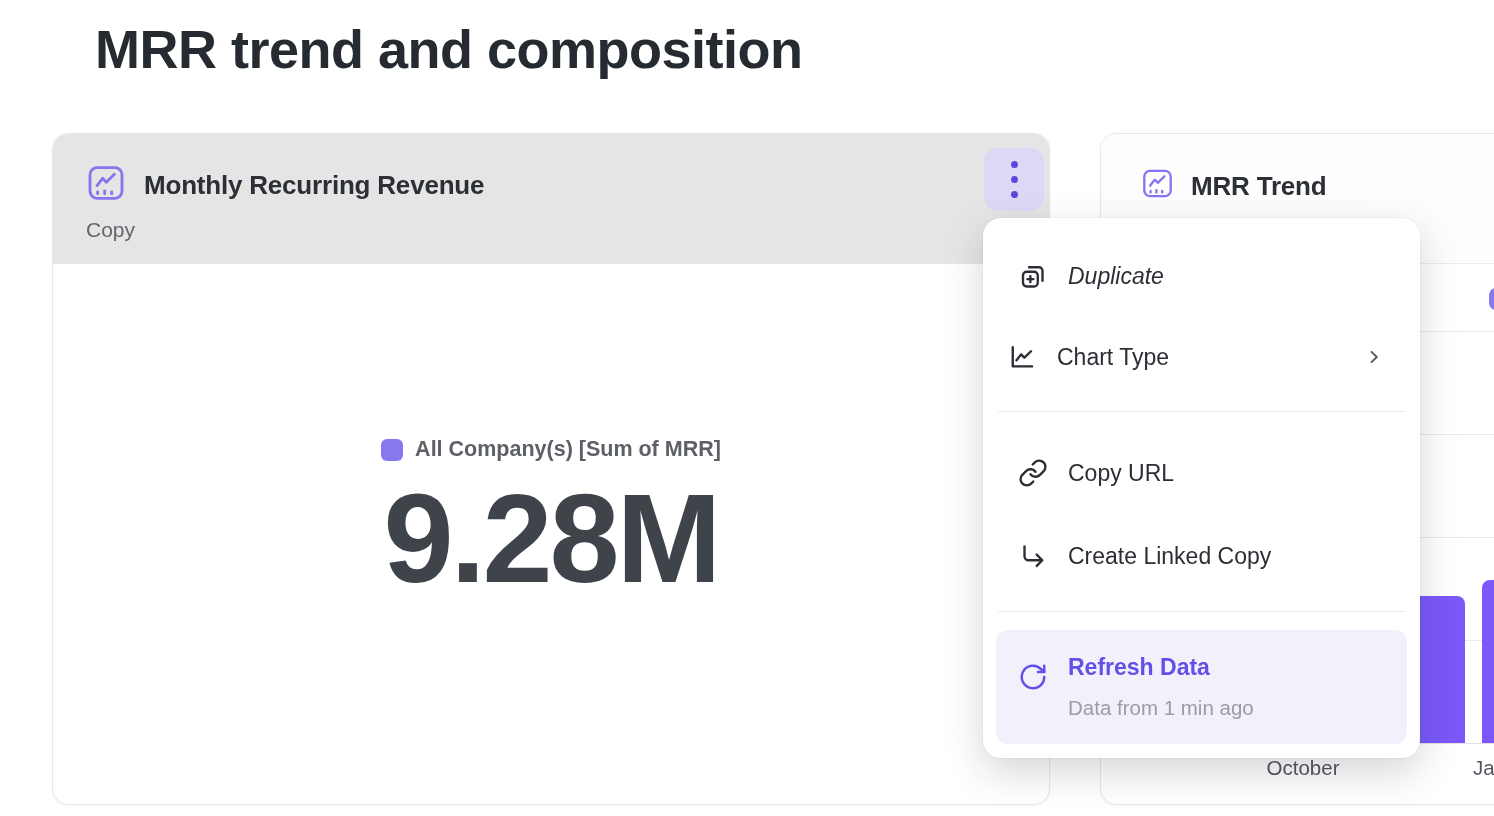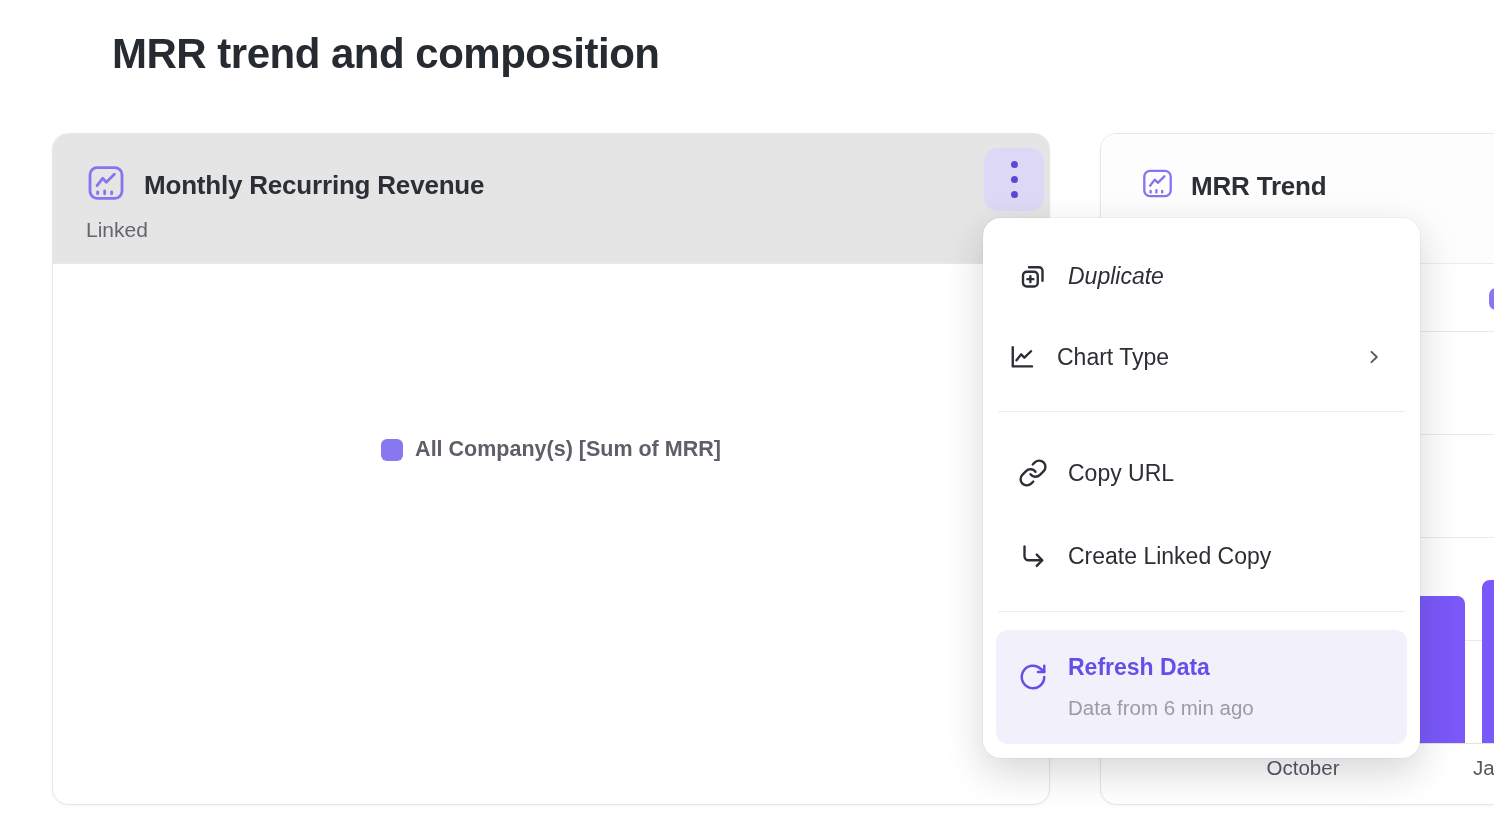--- a/index.html
+++ b/index.html
@@ -3,22 +3,22 @@
 <meta charset="utf-8">
 <style>
   html,body{margin:0;padding:0;}
   body{
     width:1494px;height:816px;overflow:hidden;position:relative;
     background:#ffffff;
     font-family:"Liberation Sans","DejaVu Sans",sans-serif;
     -webkit-font-smoothing:antialiased;
   }
   .page-title{
-    position:absolute;left:95px;top:30px;
-    font-size:42px;font-weight:700;color:#262a31;letter-spacing:-0.5px;margin-left:17px;
+    position:absolute;left:95px;top:18px;
+    font-size:54px;font-weight:700;color:#262a31;letter-spacing:-0.5px;
   }
   .card{
     position:absolute;background:#fff;
     border:1px solid #e7e7ea;border-radius:16px;
     box-shadow:0 1px 3px rgba(25,25,46,0.04);
   }
   
   .card-mrr{left:52px;top:133px;width:996px;height:670px;}
   .card-mrr .card-header{
     position:relative;height:129px;background:#e5e5e5;
@@ -137,32 +137,33 @@
 <div class="card card-mrr">
   <div class="card-header">
     <span class="widget-icon">
       <svg width="40" height="40" viewBox="0 0 24 24" fill="none" stroke="currentColor" stroke-width="1.7" stroke-linecap="round" stroke-linejoin="round">
         <rect x="2.4" y="2.8" width="19.2" height="18.4" rx="4.2"></rect>
         <path d="M6.6 13.6l3.4-4.4 2.2 2.3 4.8-4.7"></path>
         <path d="M7 17.4v1.1M11.2 16.8v1.7M15.4 17.4v1.1"></path>
       </svg>
     </span>
     <div class="card-title">Monthly Recurring Revenue</div>
-    <div class="card-subtitle">Linked</div>
+    <div class="card-subtitle">Copy</div>
     <div class="kebab-button">
       <span class="kebab-dot"></span>
       <span class="kebab-dot"></span>
       <span class="kebab-dot"></span>
     </div>
   </div>
   <div class="stat-block">
     <div class="legend-row">
       <span class="legend-swatch"></span>
       <span class="legend-label">All Company(s) [Sum of MRR]</span>
     </div>
+    <div class="big-value">9.28M</div>
   </div>
 </div>
 
 <div class="context-menu">
 
   <div class="menu-row r0">
     <span>
       <svg width="30" height="30" viewBox="0 0 24 24" fill="none" stroke="currentColor" stroke-width="1.9" stroke-linecap="round" stroke-linejoin="round">
         <path d="M8.8 5h8a2.8 2.8 0 0 1 2.8 2.8v8"></path>
         <rect x="4" y="8.6" width="11.8" height="11.8" rx="3"></rect>
@@ -212,16 +213,16 @@
   <div class="menu-divider d1"></div>
 
   <div class="refresh-block">
     <span class="refresh-icon-wrap">
       <svg width="30" height="30" viewBox="0 0 24 24" fill="none" stroke="currentColor" stroke-width="2" stroke-linecap="round" stroke-linejoin="round">
         <path d="M21 12a9 9 0 1 1-2.64-6.36L21 8"></path>
         <path d="M21 3v5h-5"></path>
       </svg>
     </span>
     <div class="refresh-title">Refresh Data</div>
-    <div class="refresh-sub">Data from 6 min ago</div>
+    <div class="refresh-sub">Data from 1 min ago</div>
   </div>
 
 </div>
 
 </body></html>

